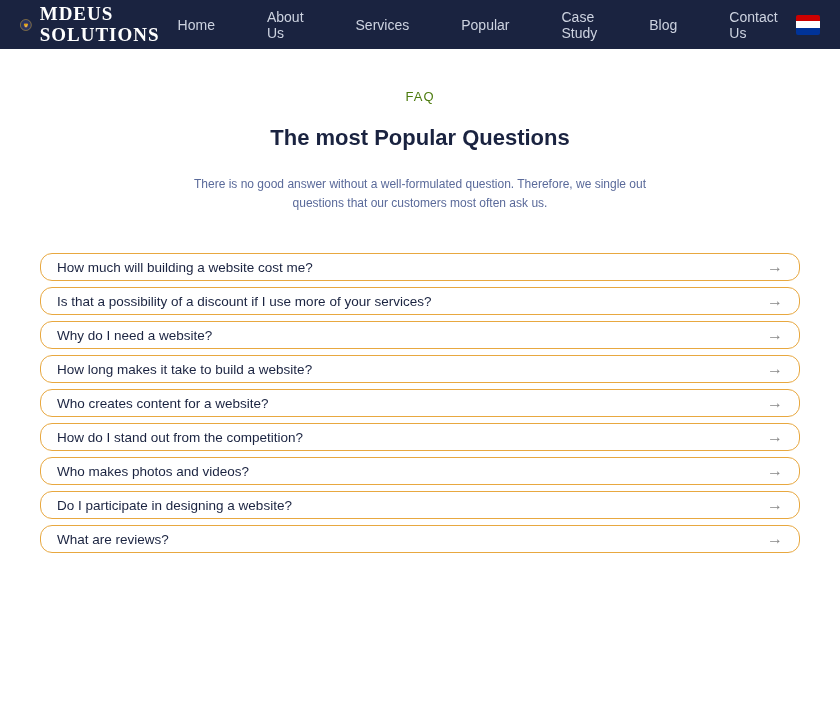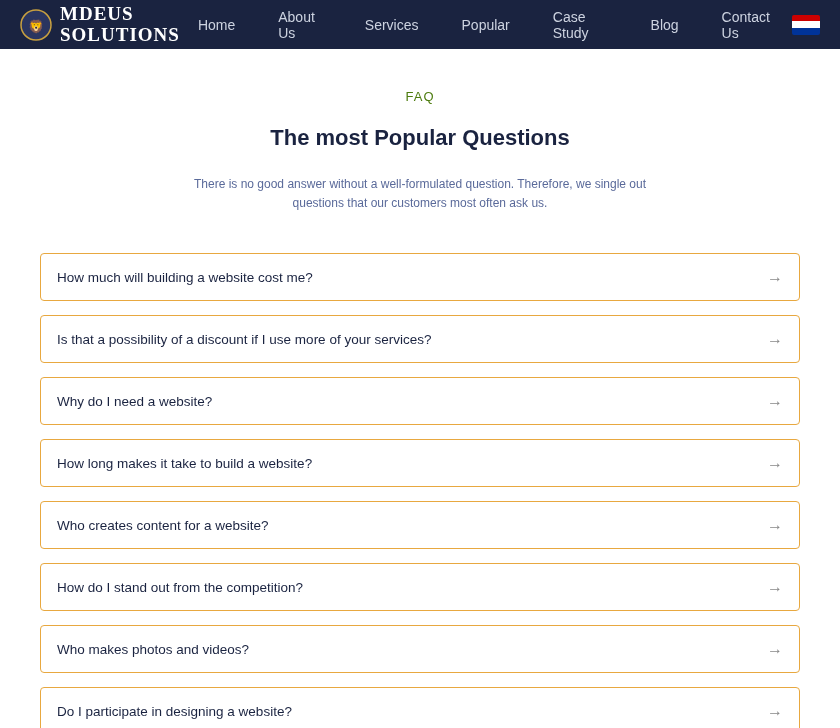--- a/index.html
+++ b/index.html
@@ -27,21 +27,21 @@
       letter-spacing: 1px;
       line-height: 1.1;
       font-family: Liberation Serif, serif;
     }
     .nav-logo-icon {
       width: 32px;
       height: 32px;
     }
     .nav-links {
       display: flex;
-      gap: 7px;
+      gap: 16px;
       flex: 1;
       justify-content: center;
     }
     .nav-link {
       color: #cdd3e0;
       text-decoration: none;
       font-size: 14px;
       padding: 0 18px;
       height: 49px;
       display: flex;
@@ -94,23 +94,23 @@
     }
 
     
     .faq-container {
       max-width: 760px;
       margin: 0 auto;
       padding: 10px 0;
     }
     .faq-item {
       border: 1px solid #e8a840;
-      border-radius: 4px;
-      margin-bottom: 14px;
-      padding: 14px 16px;
+      border-radius: 12px;
+      margin-bottom: 6px;
+      padding: 4px 16px;
       display: flex;
       align-items: center;
       justify-content: space-between;
       cursor: pointer;
       background: #fff;
       transition: background 0.15s;
     }
     .faq-question {
       font-size: 13.5px;
       color: #1a2340;

